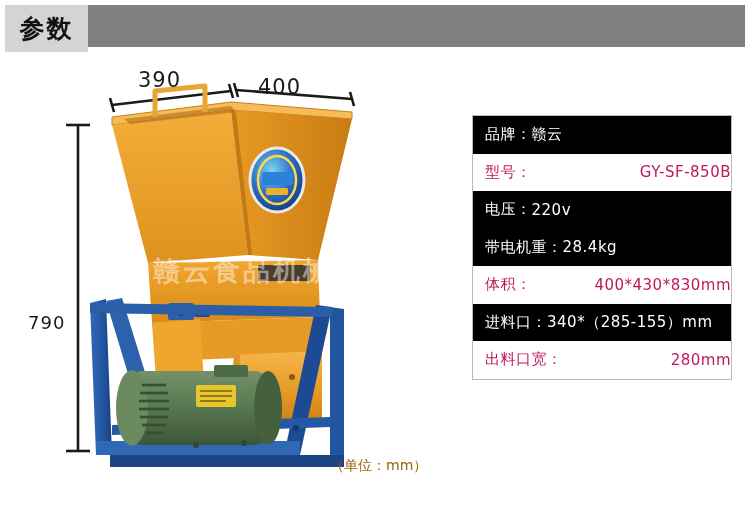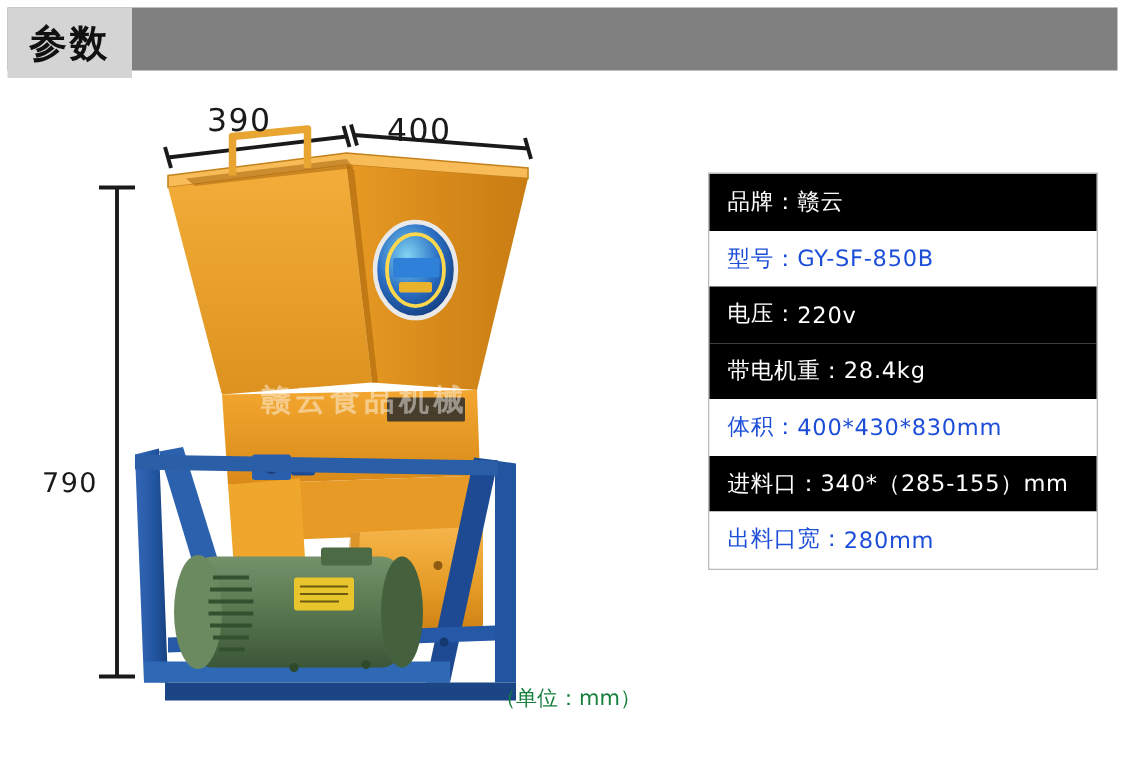--- a/index.html
+++ b/index.html
@@ -31,48 +31,48 @@
   .dim-label{
     position:absolute;font-size:21px;color:#1a1a1a;
     font-family:"DejaVu Sans","Liberation Sans",sans-serif;
     letter-spacing:1px;
   }
   #dim-390{left:138px;top:13px;}
   #dim-400{left:258px;top:20px;text-align:center;}
   #dim-790{left:28px;top:257px;font-size:18px;}
   #unit-note{
     position:absolute;left:330px;top:402px;
-    font-size:14px;color:#15803d;
+    font-size:14px;color:#a16207;
     font-family:"DejaVu Sans","Liberation Sans",sans-serif;
   }
   
   #machine-svg{position:absolute;left:0;top:0;}
   
   #watermark{
     position:absolute;left:118px;top:198px;width:250px;
-    font-size:20px;font-weight:bold;color:rgba(255,255,255,.45);
+    font-size:27px;font-weight:bold;color:rgba(255,255,255,.45);
     letter-spacing:3px;text-align:center;pointer-events:none;
     font-family:"DejaVu Sans","Liberation Sans",sans-serif;
   }
   
   #spec-table{
     position:absolute;left:456px;top:115px;width:260px;
     border:1px solid #b9b9b9;
     box-sizing:border-box;
     margin-left:16px;
   }
   .spec-row{
     height:37.5px;display:flex;align-items:center;
     padding-left:12px;box-sizing:border-box;
     font-size:15px;letter-spacing:.5px;
     font-family:"DejaVu Sans","Liberation Sans",sans-serif;
     white-space:nowrap;
   }
   .spec-row.dark{background:#000000;color:#ffffff;}
-  .spec-row.light{background:#ffffff;color:#1d4ed8;}
+  .spec-row.light{background:#ffffff;color:#be185d;justify-content:space-between;}
 </style>
 </head>
 <body>
 
 <div id="header-bar">
   <div id="header-tab">
     <span id="header-tab-label">参数</span>
   </div>
 </div>
 

